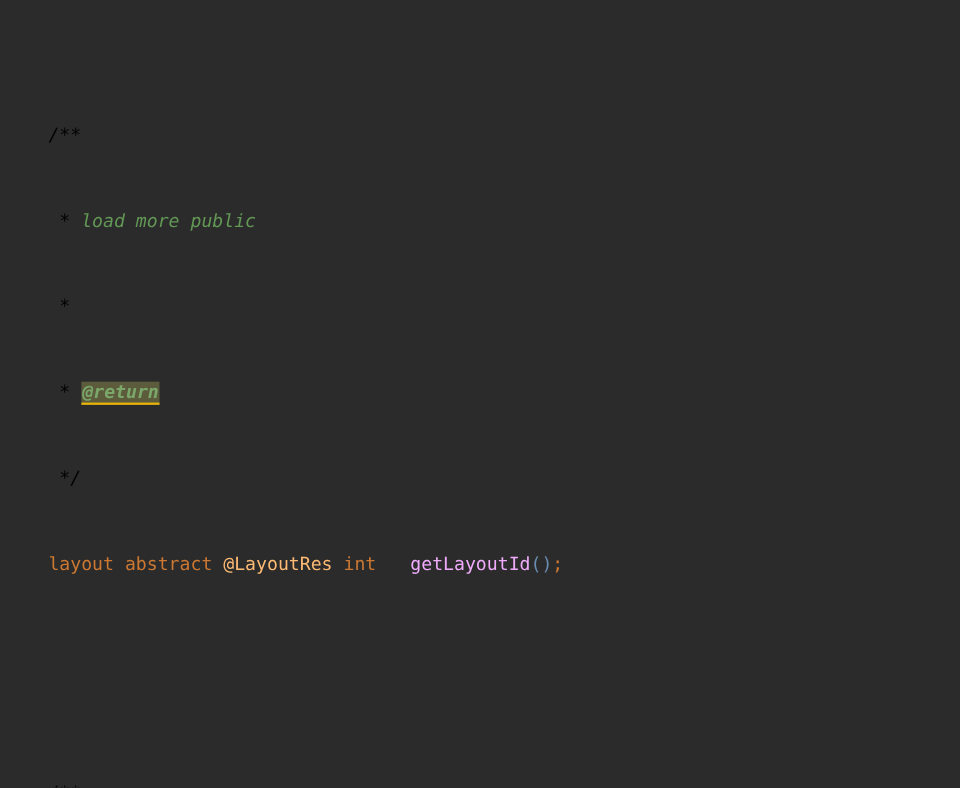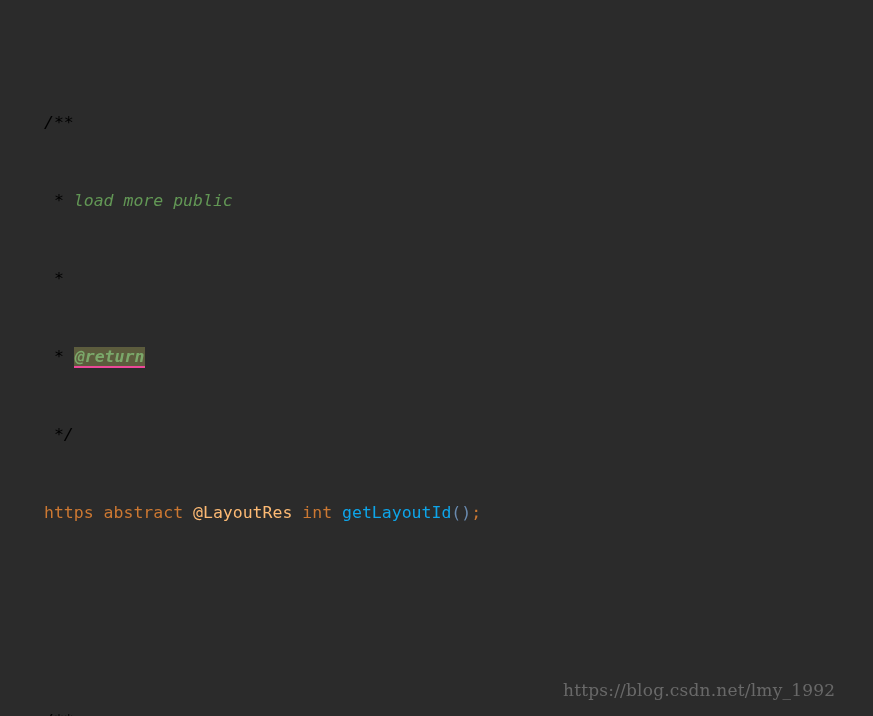--- a/index.html
+++ b/index.html
@@ -47,31 +47,32 @@
   }
   .cmt-punct {        */
     color: #5f8b53;
     font-style: italic;
   }
   .tag {            
     color: #7ba86a;
     font-style: italic;
     font-weight: bold;
     background: #5c5c3d;
-    border-bottom: 2px solid #ec4899;
+    border-bottom: 2px solid #eab308;
     padding: 0 1px;
   }
   .kw {             
     color: #cc7832;
   }
   .anno {           
     color: #fdba74;
   }
   .mth {            
-    color: #0ea5e9;
+    color: #f0abfc;
+    margin-left: 21px;
   }
   .paren {          
     color: #6a8bb0;
   }
   .semi {           
     color: #cc7832;
   }
 
   
   #watermark {
@@ -94,21 +95,21 @@
 <div id="editor">
 
   <div id="code">
 
     
     <div class="line"><span class="cmt-punct">/**</span></div>
     <div class="line"><span class="cmt-punct"> *</span><span class="cmt"> load more public</span></div>
     <div class="line"><span class="cmt-punct"> *</span></div>
     <div class="line"><span class="cmt-punct"> *</span><span class="cmt-punct"> </span><span class="tag">@return</span></div>
     <div class="line"><span class="cmt-punct"> */</span></div>
-    <div class="line"><span class="kw">https abstract</span><span> </span><span class="anno">@LayoutRes</span><span> </span><span class="kw">int</span><span> </span><span class="mth">getLayoutId</span><span class="paren">()</span><span class="semi">;</span></div>
+    <div class="line"><span class="kw">layout abstract</span><span> </span><span class="anno">@LayoutRes</span><span> </span><span class="kw">int</span><span> </span><span class="mth">getLayoutId</span><span class="paren">()</span><span class="semi">;</span></div>
     <div class="line"> </div>
 
     
     <div class="line"><span class="cmt-punct">/**</span></div>
     
     
     
     
     
     
@@ -125,15 +126,14 @@
     
     
     
     
     
     
     
 
   </div>
 
-  <div id="watermark">https://blog.csdn.net/lmy_1992</div>
 
 </div>
 
 </body></html>

